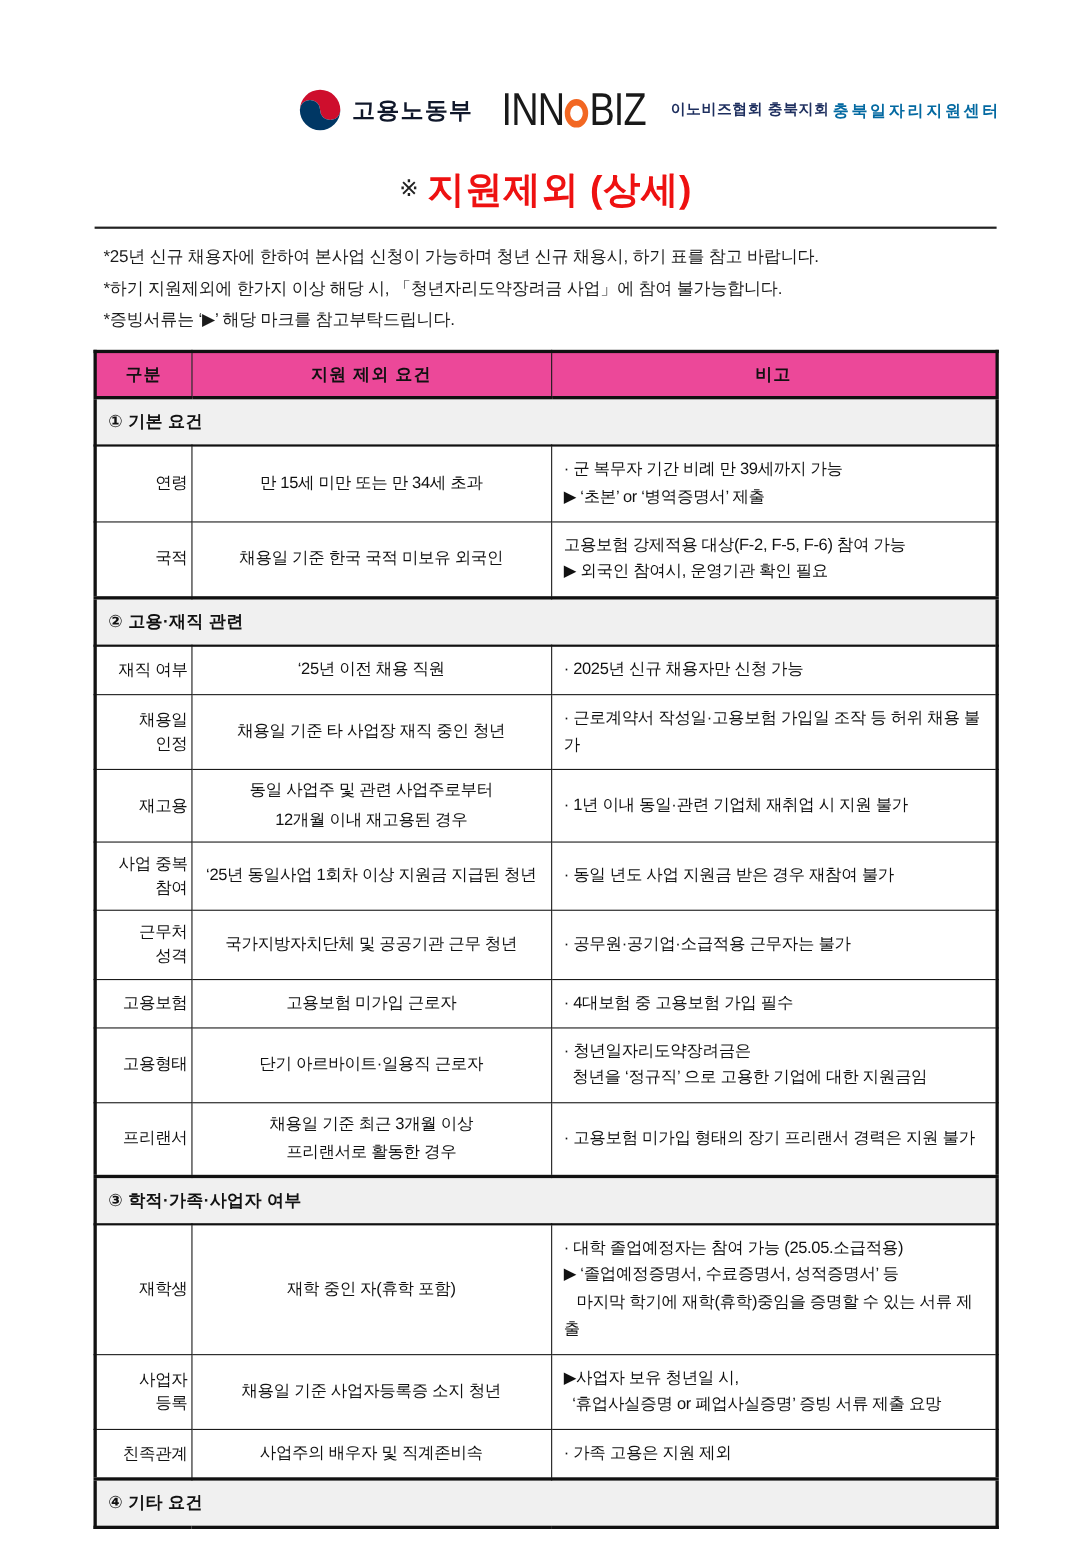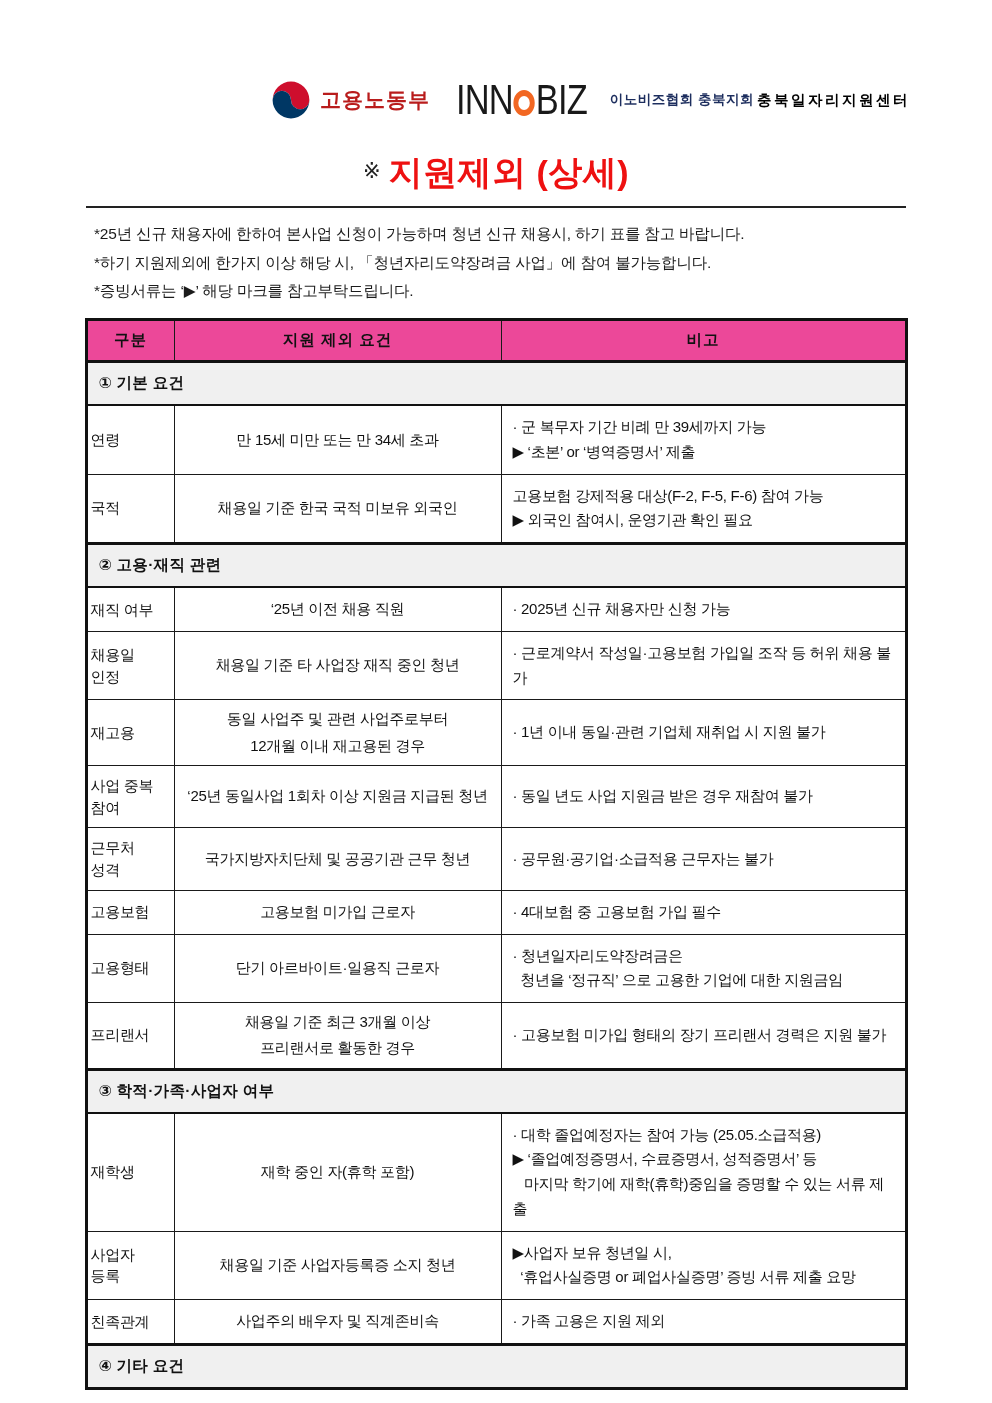--- a/index.html
+++ b/index.html
@@ -12,44 +12,44 @@
     --line:#1a1a1a;
   }
   *{box-sizing:border-box;margin:0;padding:0;}
   body{background:#fff;font-family:"Liberation Sans","DejaVu Sans",sans-serif;color:#111;}
   .page{width:992px;height:1403px;margin:0 auto;background:#fff;padding-top:72px;position:relative;}
 
   
   .logo-row{display:flex;justify-content:flex-end;align-items:center;gap:26px;padding-right:82px;height:56px;}
   .moel{display:flex;align-items:center;gap:9px;}
   .moel svg{display:block;}
-  .moel-name{font-size:21px;font-weight:600;color:#b91c1c;letter-spacing:1px;}
+  .moel-name{font-size:21px;font-weight:600;color:#0f172a;letter-spacing:1px;}
   .innobiz{display:flex;align-items:center;gap:10px;}
   .wordmark{font-size:42px;font-weight:500;color:#191919;letter-spacing:-1px;transform:scaleX(.82);transform-origin:left center;white-space:nowrap;display:inline-block;line-height:1;}
   .o-ring{display:inline-block;width:26px;height:26px;border:6.5px solid var(--innobiz-orange);border-radius:50%;vertical-align:-2px;margin:0 1px;}
   .assoc{display:flex;flex-direction:row;gap:3px;margin-left:-16px;}
   .assoc-l1{font-size:13.5px;font-weight:700;color:var(--assoc-navy);letter-spacing:.5px;}
-  .assoc-l2{font-size:14.5px;font-weight:700;color:#000000;letter-spacing:2.5px;}
+  .assoc-l2{font-size:14.5px;font-weight:700;color:#0369a1;letter-spacing:2.5px;}
 
   
   .title-row{text-align:center;margin-top:22px;}
   .title-marker{font-size:21px;color:#222;vertical-align:6px;margin-right:8px;font-weight:400;}
   .title-text{font-size:34px;font-weight:800;color:var(--accent-red);letter-spacing:.5px;}
   .rule{width:820px;margin:10px auto 12px;border:0;border-top:2.5px solid #222;}
 
   
   .intro{width:820px;margin:0 auto 12px;padding-left:8px;}
   .intro p{font-size:15.5px;line-height:1.85;color:#1b1b1b;letter-spacing:-0.2px;}
 
   
   table{width:820px;margin:2px auto 0;border-collapse:collapse;table-layout:fixed;border:3px solid #111;}
   th,td{border:1.5px solid var(--line);font-size:15px;vertical-align:middle;}
   thead th{height:42px;font-size:15.5px;font-weight:700;text-align:center;border-bottom:3px solid #111;background:#ec4899;letter-spacing:1px;}
   tr.section-row td{background:var(--section-bg);font-weight:700;font-size:15.5px;text-align:left;padding:10px 11px;border-top:3px solid #111;border-bottom:2px solid #111;letter-spacing:.3px;}
-  td.cat{text-align:left;white-space:pre-line;padding:9px 3px;line-height:1.45;letter-spacing:-0.3px;}
+  td.cat{text-align:right;white-space:pre-line;padding:9px 3px;line-height:1.45;letter-spacing:-0.3px;}
   td.req{text-align:center;white-space:pre-line;padding:6px 8px;line-height:1.75;letter-spacing:-0.3px;}
   td.note{text-align:left;padding:9px 11px;}
   .note-line{white-space:pre-wrap;line-height:1.65;letter-spacing:-0.3px;}
 </style>
 </head>
 <body>
 
 <div class="page">
 
   <div class="logo-row">

